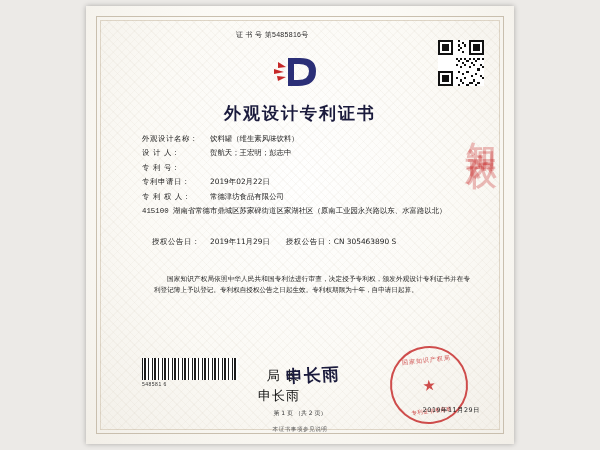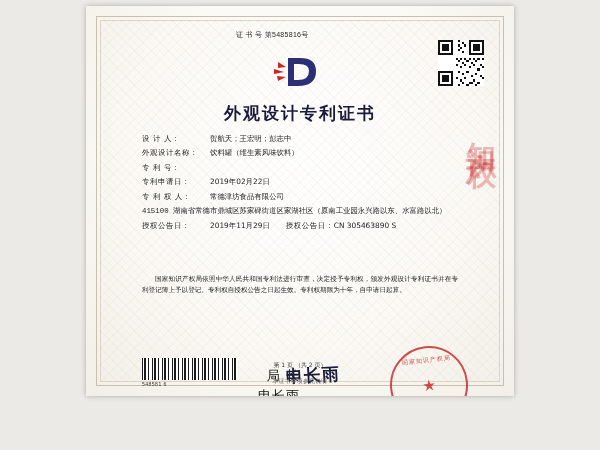--- a/index.html
+++ b/index.html
@@ -11,21 +11,21 @@
   }
   #page{
     position:relative;
     width:600px;height:450px;
     background:#eceae7;
   }
   
   .sheet{
     position:absolute;
     left:86px;top:6px;
-    width:428px;height:390px;
+    width:428px;height:438px;
     background:#fdfcf8;
     box-shadow:0 0 5px rgba(0,0,0,.28);
     overflow:hidden;
   }
   
   .paper-tint{
     position:absolute;inset:0;
     background:
       radial-gradient(ellipse at 50% 40%, rgba(255,255,255,.9) 0%, rgba(250,248,243,.6) 55%, rgba(238,234,226,.75) 100%);
     pointer-events:none;
@@ -95,21 +95,21 @@
   }
   .fvalue{
     flex:1 1 auto;
     white-space:normal;
   }
   .frow.two .fvalue{flex:0 0 auto;margin-right:16px;}
   .frow.addr .fvalue{line-height:1.45;font-family:Liberation Mono, monospace;}
 
   
   .notice{
-    position:absolute;left:56px;top:268px;width:316px;
+    position:absolute;left:68px;top:268px;width:316px;
     font-family:"DejaVu Sans", sans-serif;
     font-size:6.6px;line-height:1.65;
     color:#1d1d1d;
     text-align:justify;
     text-indent:13px;
   }
   .notice p{margin:0 0 3px 0;}
 
   
   .barcode{
@@ -291,42 +291,42 @@
           <path d="M14 17 L24 20 L14 22 Z"></path>
           <path d="M17 24 L26 25 L18 29 Z"></path>
         </g>
       </svg>
     </div>
 
     <div class="doc-title">外观设计专利证书</div>
 
     <div class="fields">
       <div class="frow">
+        <div class="flabel">外观设计名称：</div>
+        <div class="fvalue">饮料罐（维生素风味饮料）</div>
+      </div>
+      <div class="frow">
         <div class="flabel">设 计 人：</div>
         <div class="fvalue">贺航天；王宏明；彭志中</div>
       </div>
       <div class="frow">
-        <div class="flabel">外观设计名称：</div>
-        <div class="fvalue">饮料罐（维生素风味饮料）</div>
-      </div>
-      <div class="frow">
         <div class="flabel">专 利 号：</div>
       </div>
       <div class="frow">
         <div class="flabel">专利申请日：</div>
         <div class="fvalue">2019年02月22日</div>
       </div>
       <div class="frow">
         <div class="flabel">专 利 权 人：</div>
         <div class="fvalue">常德津坊食品有限公司</div>
       </div>
       <div class="frow addr">
         <div class="fvalue">415100 湖南省常德市鼎城区苏家碑街道区家湖社区（原南工业园永兴路以东、水富路以北）</div>
       </div>
-      <div class="frow two" style="margin-top:4px;">
+      <div class="frow two" style="margin-top:20px;text-align:center;">
         <div class="flabel">授权公告日：</div>
         <div class="fvalue">2019年11月29日</div>
         <div class="flabel" style="width:auto;flex:0 0 auto;">授权公告日：</div>
         <div class="fvalue">CN 305463890 S</div>
       </div>
     </div>
 
     <div class="notice">
       <p>国家知识产权局依照中华人民共和国专利法进行审查，决定授予专利权，颁发外观设计专利证书并在专利登记簿上予以登记。专利权自授权公告之日起生效。专利权期限为十年，自申请日起算。</p>
     </div>

